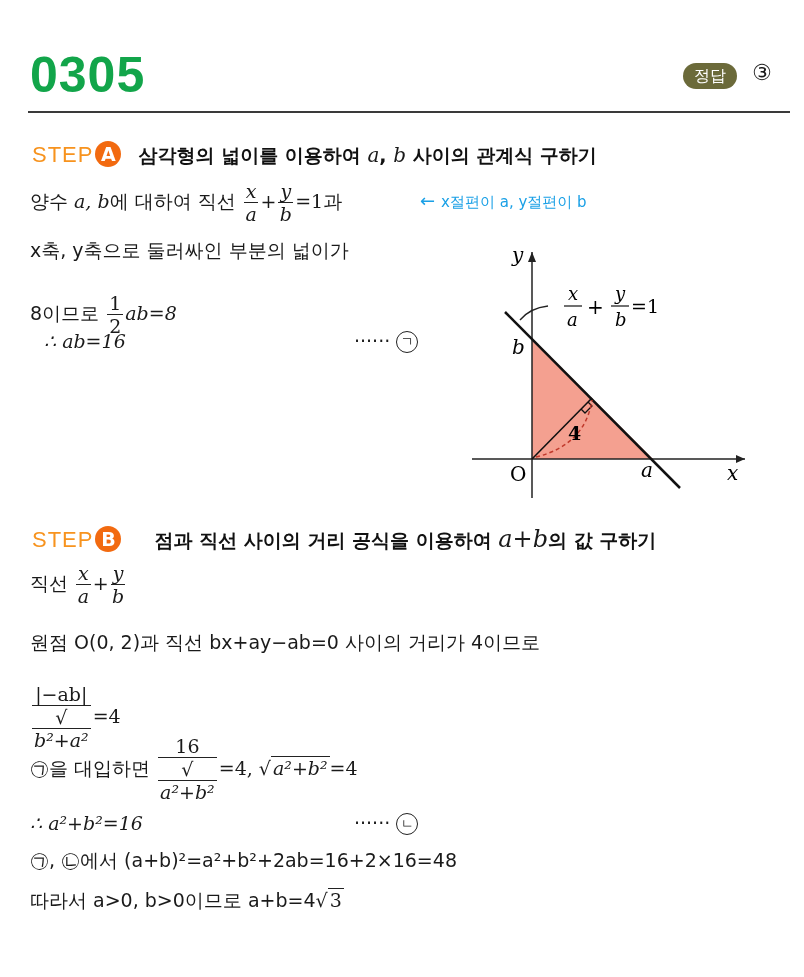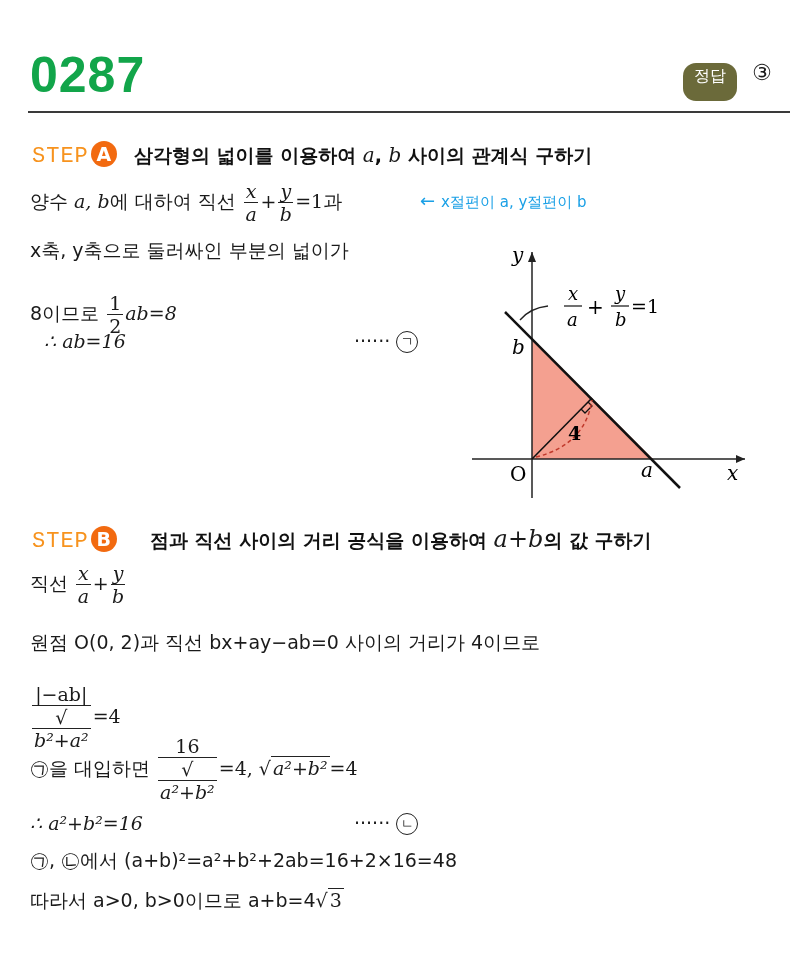--- a/index.html
+++ b/index.html
@@ -2,44 +2,44 @@
 <html><head>
 <meta charset="utf-8">
 <style>
   html, body { margin:0; padding:0; background:#ffffff; }
   body { width:804px; height:977px; position:relative; overflow:hidden;
          font-family:"DejaVu Sans", sans-serif; color:#1a1a1a; }
   .abs { position:absolute; }
   .num-title { left:30px; top:46px; font-family:"Liberation Sans", sans-serif; font-weight:bold;
                font-size:50px; color:#12a54a; letter-spacing:1px; }
   .rule { left:28px; top:111px; width:762px; height:2px; background:#3a3a3a; }
-  .answer-badge { left:683px; top:63px; width:54px; height:38px; border-radius:13px;
+  .answer-badge { left:683px; top:63px; width:54px; height:26px; border-radius:13px;
                   background:#6b6a3a; color:#fff; font-size:16px; text-align:center; line-height:26px; }
   .answer-val { left:752px; top:60px; font-size:22px; font-family:"DejaVu Sans", sans-serif; }
-  .step { font-family:Liberation Mono, monospace; font-size:22px; color:#f7931e; letter-spacing:1px; }
+  .step { font-family:Liberation Sans, sans-serif; font-size:22px; color:#f7931e; letter-spacing:1px; }
   .step-circle { display:inline-block; width:26px; height:26px; border-radius:50%; background:#f26a10; color:#fff;
                  font-weight:bold; font-size:19px; text-align:center; line-height:26px; margin-left:2px; vertical-align:1px; }
   .step-title { font-weight:bold; font-size:19px; color:#111; }
   .line { font-size:19px; white-space:nowrap; }
   .m { font-family:"DejaVu Serif", serif; font-style:italic; }
   .r { font-family:"DejaVu Serif", serif; }
   .frac { display:inline-block; vertical-align:middle; text-align:center; font-family:"DejaVu Serif", serif; margin:0 2px; }
   .frac span { display:block; line-height:22px; }
   .frac .top { border-bottom:1.5px solid #222; padding:0 2px; font-style:italic; }
   .frac .bot { font-style:italic; }
   .frac .n { font-style:normal; }
   .sqrt { border-top:1.5px solid #222; padding:0 2px; }
   .circ { display:inline-block; width:20px; height:20px; border:1.5px solid #222; border-radius:50%;
           font-size:13px; text-align:center; line-height:20px; vertical-align:2px; }
   .cyan { color:#1aa0e6; font-size:15px; font-weight:normal; }
 </style>
 </head>
 <body>
 
-<div class="abs num-title">0287</div>
+<div class="abs num-title">0305</div>
 <div class="abs answer-badge">정답</div>
 <div class="abs answer-val">③</div>
 <div class="abs rule"></div>
 
 <div class="abs" style="left:32px;top:141px;">
   <span class="step">STEP</span><span class="step-circle">A</span>
   <span class="step-title" style="margin-left:12px;">삼각형의 넓이를 이용하여 </span><span class="m" style="font-size:20px">a</span><span class="step-title">, </span><span class="m" style="font-size:20px">b</span><span class="step-title"> 사이의 관계식 구하기</span>
 </div>
 
 <div class="abs line" style="left:30px;top:180px;">

